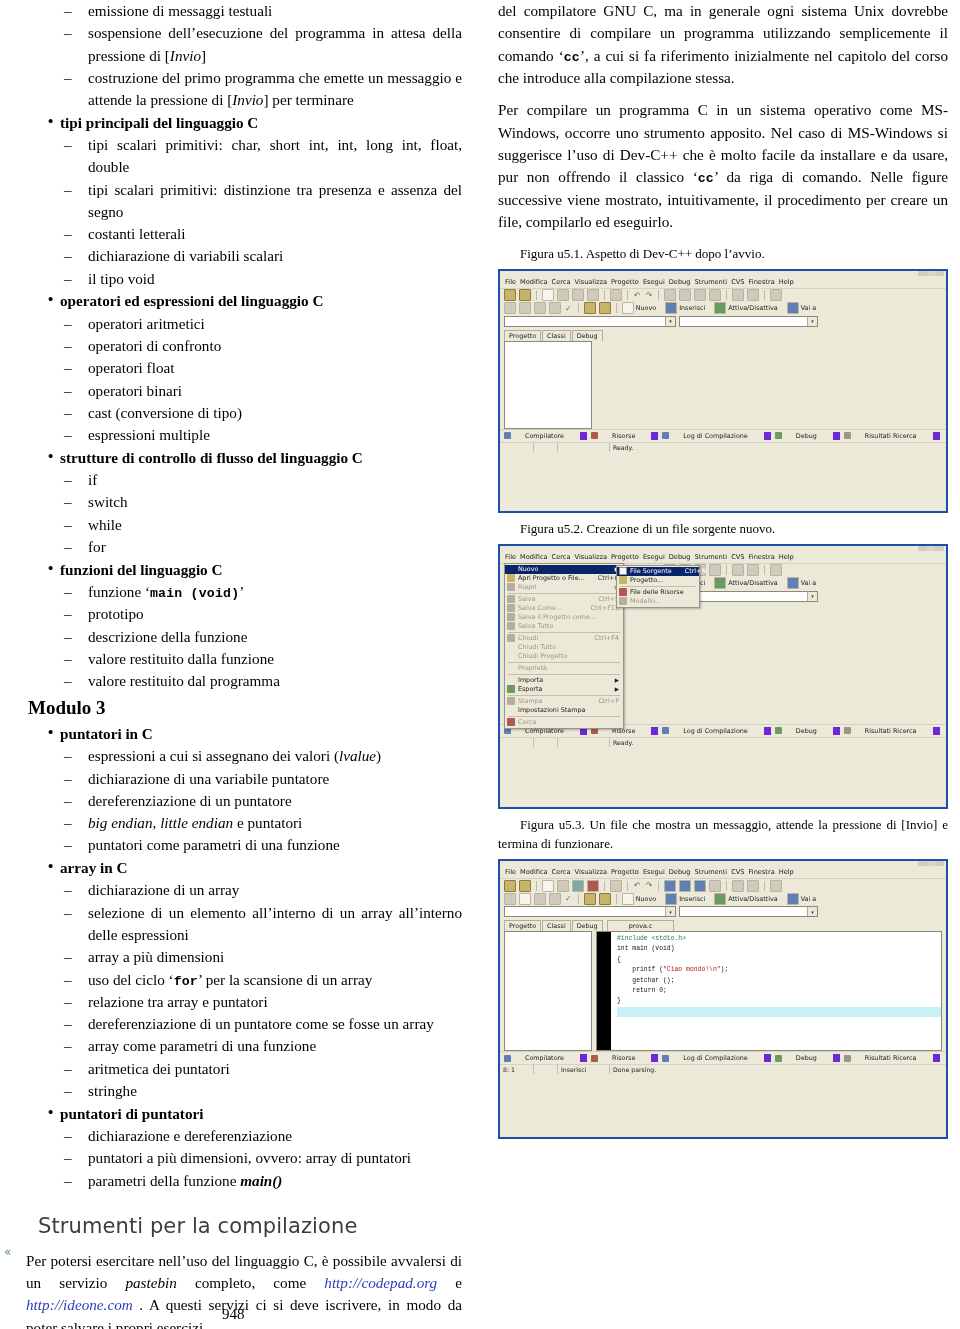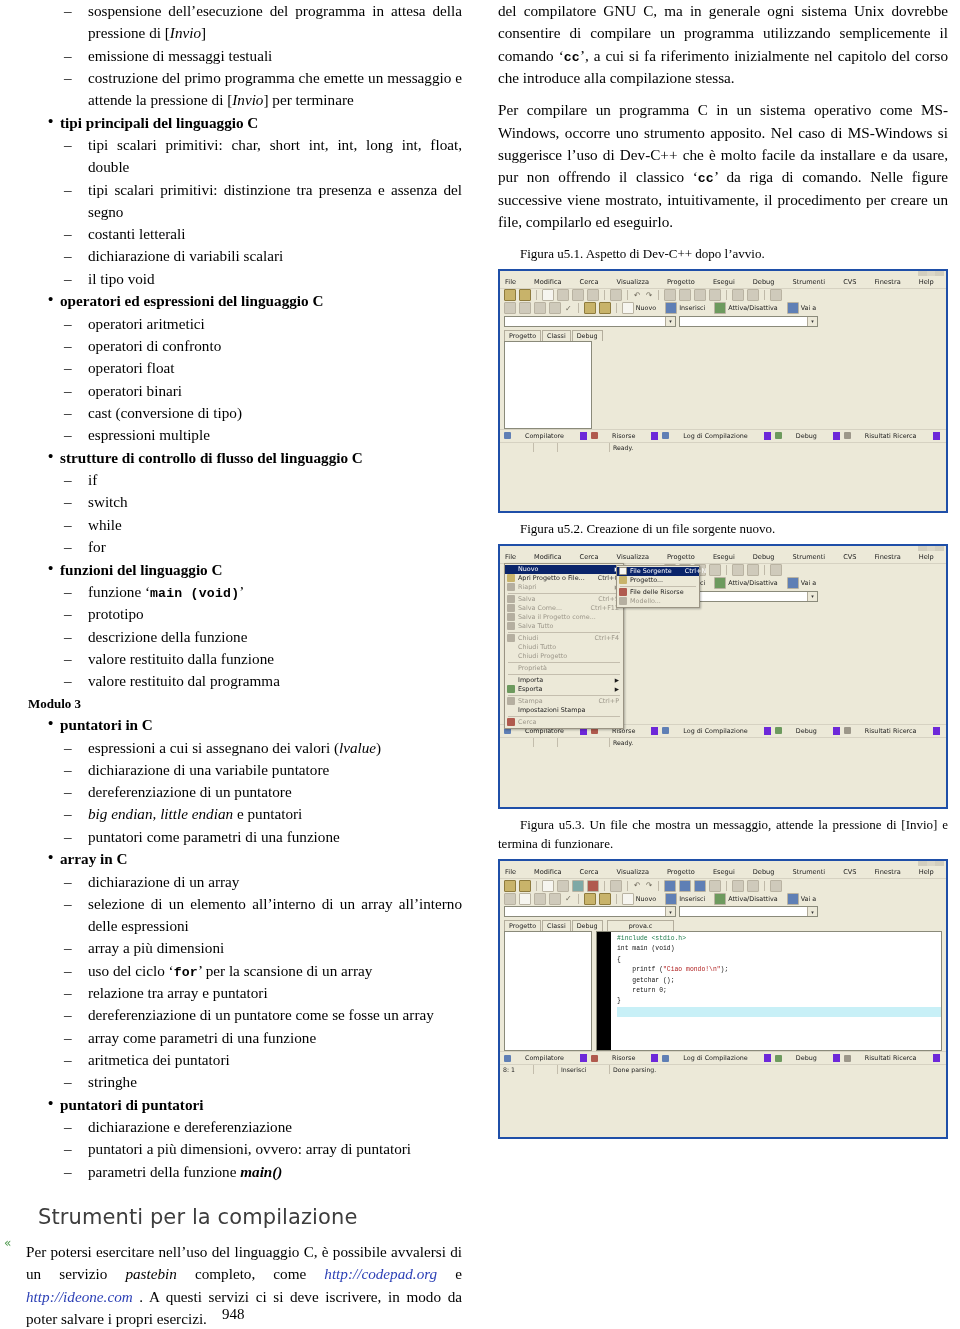--- a/index.html
+++ b/index.html
@@ -59,21 +59,21 @@
   .li.lvl2 {
     padding-left: 62px;
     text-indent: -12px;
   }
   .li.lvl2 .marker {
     display: inline-block;
     width: 12px;
   }
   .li.justify { text-align: justify; }
   .heading-mod {
-    font-size: 13px;
+    font-size: 19px;
     font-weight: bold;
     line-height: 1.465;
     margin: 2px 0 1px 0;
     padding-left: 2px;
   }
   .mono {
     font-family: "Liberation Mono", "DejaVu Sans Mono", monospace;
     font-size: 13.2px;
     font-weight: bold;
     letter-spacing: 0.2px;
@@ -161,21 +161,21 @@
     position: absolute;
     right: 2px;
     top: 0px;
     width: 26px;
     height: 5px;
     background: linear-gradient(to right,#c9c5b6 33%,#d5d1c2 33%,#d5d1c2 66%,#c9c5b6 66%);
     opacity: .75;
   }
   .menubar {
     display: flex;
-    gap: 18px;
+    gap: 4px;
     padding: 2px 5px 2px 5px;
     background: #ece9d8;
     border-bottom: 1px solid #d6d2c2;
     font-size: 6.6px;
     white-space: nowrap;
   }
   .menubar .mi { cursor: default; }
   .toolbar {
     display: flex;
     align-items: center;
@@ -354,22 +354,22 @@
     margin-left: 4px;
   }
 </style>
 </head>
 <body>
 
 <div class="page">
 
   <div class="col col-left">
     <ul class="outline" id="outline-1">
+        <li class="li lvl2 justify"><span class="marker">– </span><span>emissione di messaggi testuali</span></li>
         <li class="li lvl2 justify"><span class="marker">– </span><span>sospensione dell’esecuzione del programma in attesa della pressione di [<span class="ital">Invio</span>]</span></li>
-        <li class="li lvl2 justify"><span class="marker">– </span><span>emissione di messaggi testuali</span></li>
         <li class="li lvl2 justify"><span class="marker">– </span><span>costruzione del primo programma che emette un messaggio e attende la pressione di [<span class="ital">Invio</span>] per terminare</span></li>
         <li class="li lvl1"><span class="marker">•</span><span>tipi principali del linguaggio C</span></li>
         <li class="li lvl2 justify"><span class="marker">– </span><span>tipi scalari primitivi: char, short int, int, long int, float, double</span></li>
         <li class="li lvl2 justify"><span class="marker">– </span><span>tipi scalari primitivi: distinzione tra presenza e assenza del segno</span></li>
         <li class="li lvl2 justify"><span class="marker">– </span><span>costanti letterali</span></li>
         <li class="li lvl2 justify"><span class="marker">– </span><span>dichiarazione di variabili scalari</span></li>
         <li class="li lvl2 justify"><span class="marker">– </span><span>il tipo void</span></li>
         <li class="li lvl1"><span class="marker">•</span><span>operatori ed espressioni del linguaggio C</span></li>
         <li class="li lvl2 justify"><span class="marker">– </span><span>operatori aritmetici</span></li>
         <li class="li lvl2 justify"><span class="marker">– </span><span>operatori di confronto</span></li>

